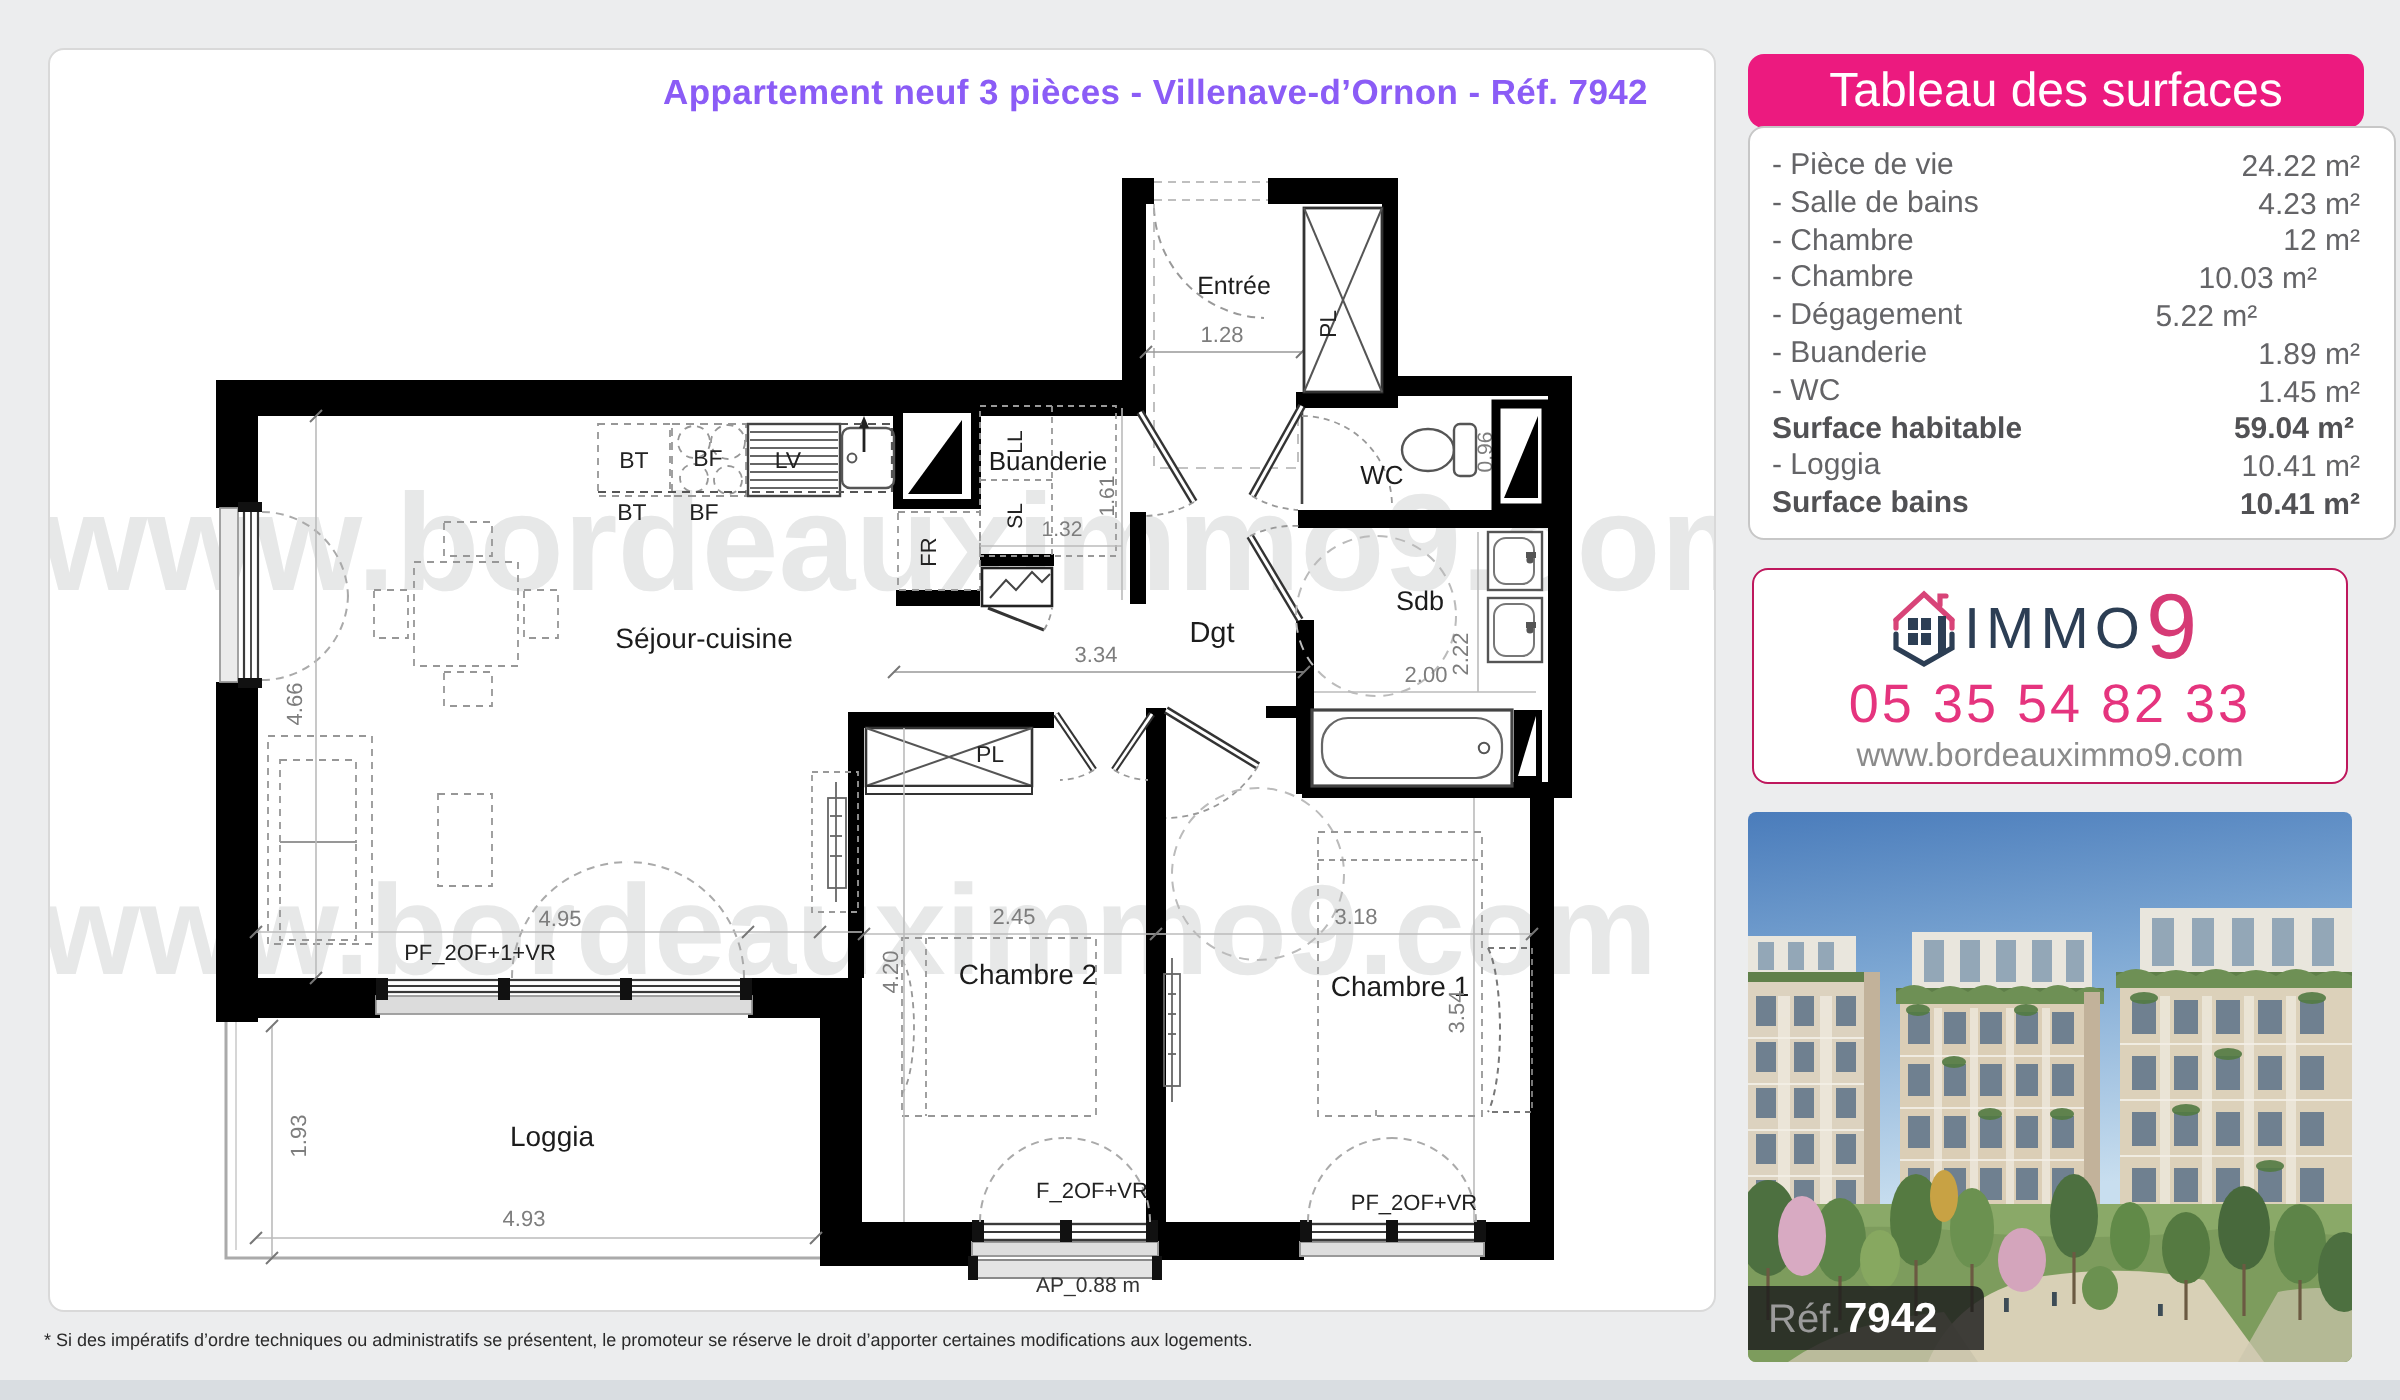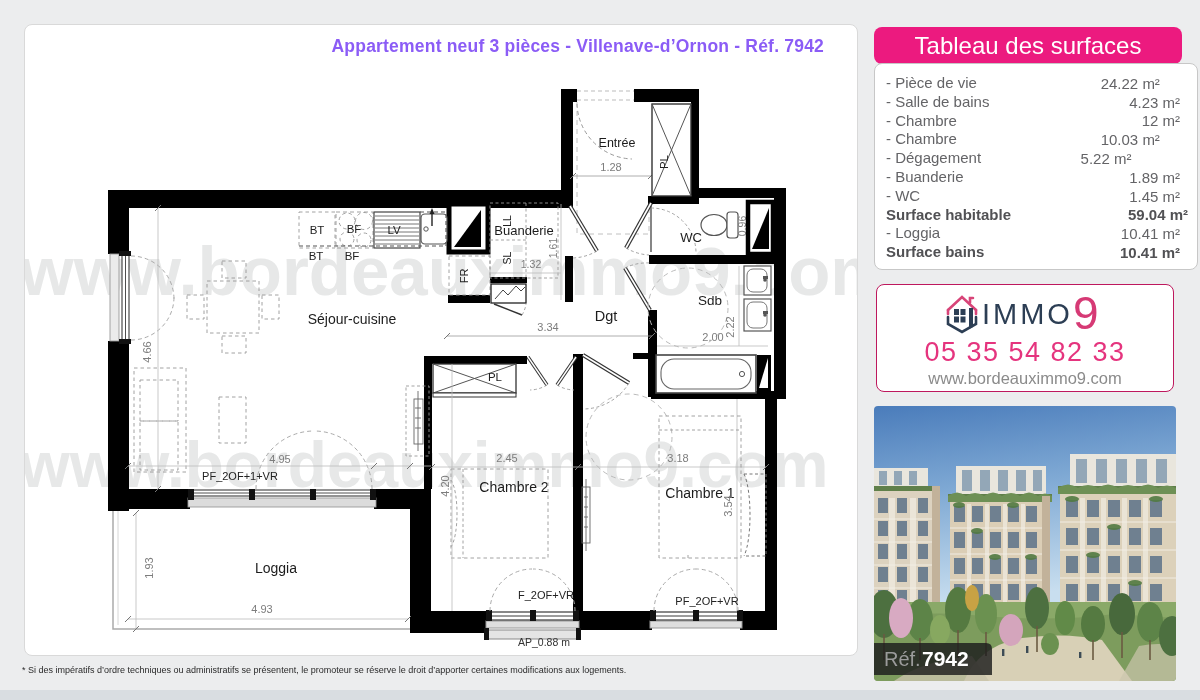--- a/index.html
+++ b/index.html
@@ -610,21 +610,21 @@
 </g>
 </svg>
 
 <div class="abs" style="left:874px;top:27px;width:308px;height:37px;background:#ec1a7f;border-radius:8px;color:#fff;font-size:24px;text-align:center;line-height:37px">Tableau des surfaces</div>
 
 <div class="abs" style="left:874px;top:63px;width:324px;height:207px;background:#fff;border:1px solid #c7c7c7;border-radius:8px;font-size:15px;color:#646467">
 <table style="width:100%;border-collapse:collapse;margin-top:10px;font-size:15px">
 <tbody>
         <tr>
           <td style="padding:0 0 0 11px;line-height:18.8px">- Pièce de vie</td>
-          <td style="text-align:center;padding-right:17px">24.22 m²</td>
+          <td style="text-align:right;padding-right:17px">24.22 m²</td>
         </tr>
 <tr>
           <td style="padding:0 0 0 11px;line-height:18.8px">- Salle de bains</td>
           <td style="text-align:right;padding-right:17px">4.23 m²</td>
         </tr>
 <tr>
           <td style="padding:0 0 0 11px;line-height:18.8px">- Chambre</td>
           <td style="text-align:right;padding-right:17px">12 m²</td>
         </tr>
 <tr>
@@ -638,21 +638,21 @@
 <tr>
           <td style="padding:0 0 0 11px;line-height:18.8px">- Buanderie</td>
           <td style="text-align:right;padding-right:17px">1.89 m²</td>
         </tr>
 <tr>
           <td style="padding:0 0 0 11px;line-height:18.8px">- WC</td>
           <td style="text-align:right;padding-right:17px">1.45 m²</td>
         </tr>
 <tr style="font-weight:bold;color:#515154">
           <td style="padding:0 0 0 11px;line-height:18.8px">Surface habitable</td>
-          <td style="text-align:right;padding-right:9px">59.04 m²</td>
+          <td style="text-align:right;padding-right:20px">59.04 m²</td>
         </tr>
 <tr>
           <td style="padding:0 0 0 11px;line-height:18.8px">- Loggia</td>
           <td style="text-align:right;padding-right:17px">10.41 m²</td>
         </tr>
 <tr style="font-weight:bold;color:#515154">
           <td style="padding:0 0 0 11px;line-height:18.8px">Surface bains</td>
           <td style="text-align:right;padding-right:17px">10.41 m²</td>
         </tr>
 </tbody>

